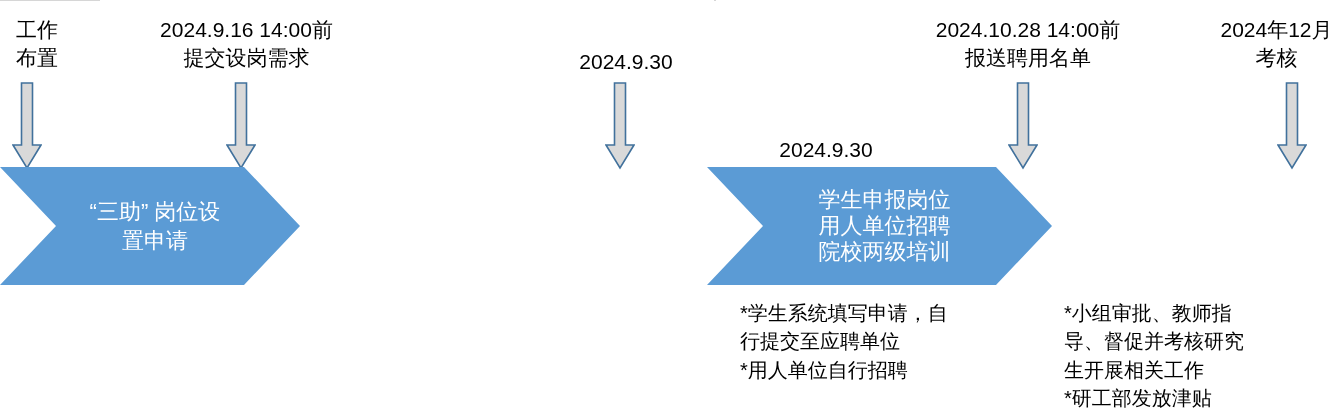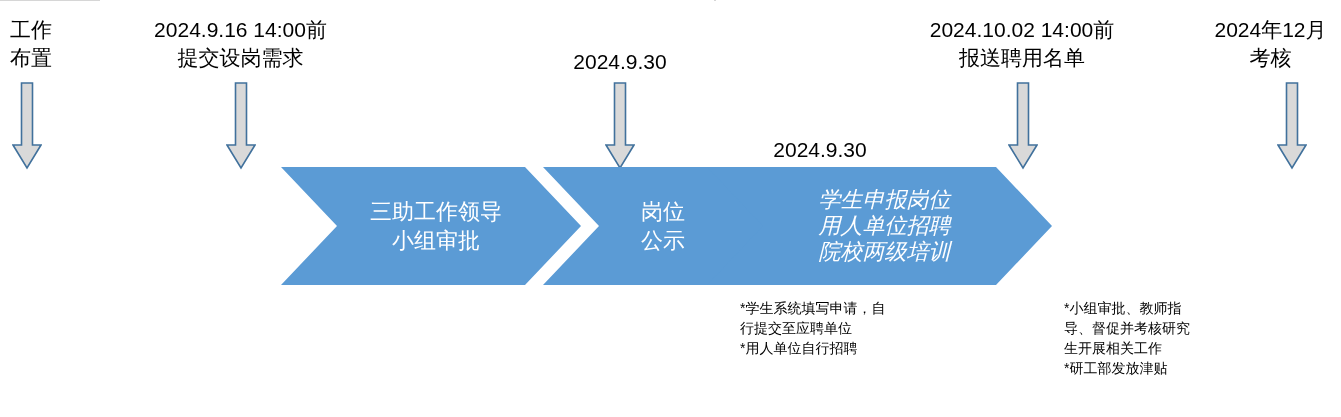--- a/index.html
+++ b/index.html
@@ -18,20 +18,21 @@
 
   
   .top-label {
     position: absolute;
     text-align: center;
     font-size: 21px;
     line-height: 1.33;
     color: #000000;
     white-space: pre-line;
     letter-spacing: 0px;
+    padding-left: 6px;
   }
 
   
   .down-arrow {
     position: absolute;
     width: 30px;
     height: 88px;
   }
   .down-arrow svg { display: block; width: 100%; height: 100%; }
 
@@ -65,26 +66,26 @@
     justify-content: center;
     color: #ffffff;
     font-size: 22px;
     line-height: 1.32;
     white-space: pre-line;
     text-align: center;
     pointer-events: none;
     padding-left: 10px;
     box-sizing: border-box;
   }
-  .chevron-label.compact { line-height: 1.18; font-style: italic; }
+  .chevron-label.compact { line-height: 1.18; }
 
   
   .note {
     position: absolute;
-    font-size: 14px;
+    font-size: 20px;
     line-height: 1.42;
     color: #000000;
     white-space: pre-line;
     text-align: left;
   }
 
   
   .hairline {
     position: absolute;
     background: #d6d6d6;
@@ -100,21 +101,21 @@
 <div class="top-label" style="left:0px; top:16px; width:62px;">工作
 布置</div>
 
 <div class="top-label" style="left:128px; top:16px; width:225px;">2024.9.16 14:00前
 提交设岗需求</div>
 
 <div class="top-label" style="left:540px; top:48px; width:160px;">2024.9.30</div>
 
 <div class="top-label" style="left:740px; top:136px; width:160px;">2024.9.30</div>
 
-<div class="top-label" style="left:908px; top:16px; width:228px;">2024.10.02 14:00前
+<div class="top-label" style="left:908px; top:16px; width:228px;">2024.10.28 14:00前
 报送聘用名单</div>
 
 <div class="top-label" style="left:1198px; top:16px; width:145px;">2024年12月
 考核</div>
 
 <div class="down-arrow" style="left:12px; top:82px;">
   <svg viewBox="0 0 30 88" preserveAspectRatio="none">
     <polygon points="9.5,1 20.5,1 20.5,63 29,63 15,86 1,63 9.5,63" fill="#D9D9D9" stroke="#41719C" stroke-width="1.6" stroke-linejoin="miter"></polygon>
   </svg>
 </div>
@@ -138,36 +139,29 @@
 </div>
 
 <div class="down-arrow" style="left:1277px; top:82px;">
   <svg viewBox="0 0 30 88" preserveAspectRatio="none">
     <polygon points="9.5,1 20.5,1 20.5,63 29,63 15,86 1,63 9.5,63" fill="#D9D9D9" stroke="#41719C" stroke-width="1.6" stroke-linejoin="miter"></polygon>
   </svg>
 </div>
 
 <div id="chevron-band">
 
-
-  <div class="chevron" style="left:281px; width:300px;">
+  <div class="chevron" style="left:0px; width:300px;">
     <svg viewBox="0 0 300 118" preserveAspectRatio="none">
       <polygon points="0,0 244,0 300,59 244,118 0,118 56,59" fill="#5B9BD5"></polygon>
     </svg>
-    <div class="chevron-label">三助工作领导
-小组审批</div>
+    <div class="chevron-label">“三助” 岗位设
+置申请</div>
   </div>
 
-  <div class="chevron" style="left:543px; width:230px;">
-    <svg viewBox="0 0 230 118" preserveAspectRatio="none">
-      <polygon points="0,0 174,0 230,59 174,118 0,118 56,59" fill="#5B9BD5"></polygon>
-    </svg>
-    <div class="chevron-label">岗位
-公示</div>
-  </div>
+
 
   <div class="chevron" style="left:707px; width:345px;">
     <svg viewBox="0 0 345 118" preserveAspectRatio="none">
       <polygon points="0,0 289,0 345,59 289,118 0,118 56,59" fill="#5B9BD5"></polygon>
     </svg>
     <div class="chevron-label compact">学生申报岗位
 用人单位招聘
 院校两级培训</div>
   </div>
 

